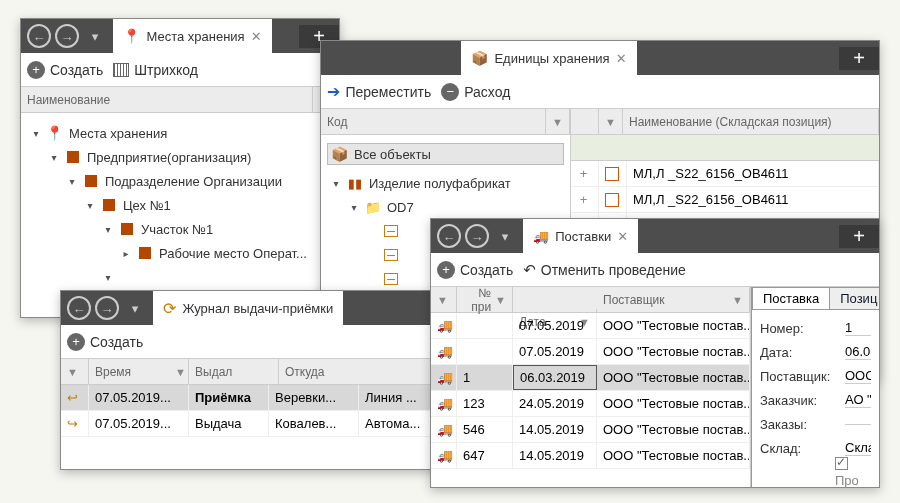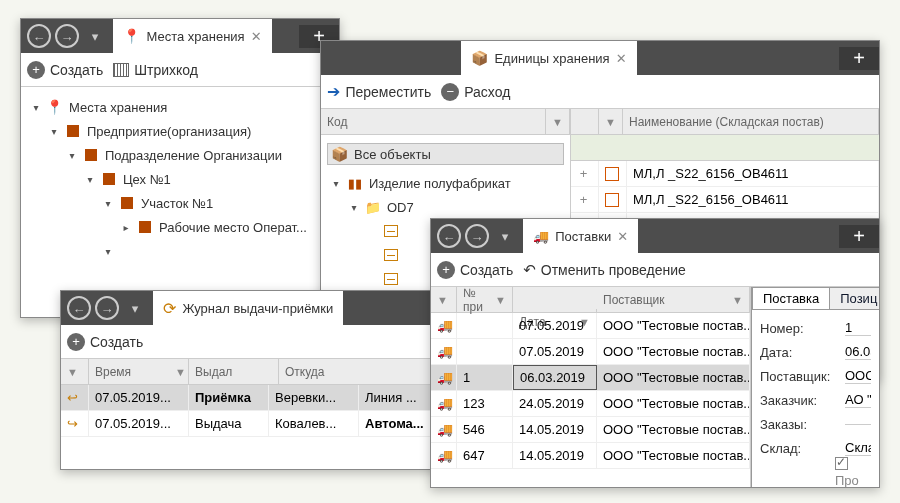--- a/index.html
+++ b/index.html
@@ -104,20 +104,28 @@
     <div class="tool-btn">
       <span class="circ-plus">+</span>
       <span>Создать</span>
     </div>
     <div class="tool-btn">
       <span class="barcode-ico"></span>
       <span>Штрихкод</span>
     </div>
   </div>
 
+  <div class="colhdr">
+    <div class="cell" style="flex:1">
+      <span>Наименование</span>
+    </div>
+    <div class="cell" style="width:26px;justify-content:center;">
+      <span class="filter-ico">▼</span>
+    </div>
+  </div>
 
   <div class="tree">
     <div class="tree-row" style="padding-left:4px">
       <span class="caret">▾</span>
         <span class="ic pin-ico">📍</span>
       <span>Места хранения</span>
     </div>
     <div class="tree-row" style="padding-left:22px">
       <span class="caret">▾</span>
         <span class="ic">
@@ -240,21 +248,21 @@
       </div>
     </div>
 
     <div style="flex:1;display:flex;flex-direction:column;">
       <div class="colhdr">
         <div class="cell" style="width:28px;"></div>
         <div class="cell" style="width:24px;justify-content:center;">
             <span class="filter-ico">▼</span>
           </div>
         <div class="cell" style="flex:1">
-            <span>Наименование (Складская постав)</span>
+            <span>Наименование (Складская позиция)</span>
           </div>
       </div>
       <div class="hdrband"></div>
       <div class="grid">
         <div class="grid-row">
           <div class="c" style="width:28px;">
               <span class="plus-ico">+</span>
             </div>
           <div class="c" style="width:28px;">
               <span class="grid-ico"></span>
@@ -348,21 +356,21 @@
       <div class="c" style="width:28px;color:#c87f0a;">↪</div>
       <div class="c" style="width:100px;">
           <span>07.05.2019...</span>
         </div>
       <div class="c" style="width:80px;">
           <span>Выдача</span>
         </div>
       <div class="c" style="width:90px;">
           <span>Ковалев...</span>
         </div>
-      <div class="c" style="flex:1;font-weight:bold;">
+      <div class="c" style="flex:1;">
           <span>Автома...</span>
         </div>
     </div>
   </div>
 </div>
 
 <div class="win" id="w-supply">
   <div class="titlebar">
     <div class="navbtns">
       <div class="circle-btn">←</div>
@@ -390,21 +398,21 @@
     </div>
   </div>
 
   <div style="display:flex; height:calc(100% - 68px);">
 
     <div style="width:320px;border-right:1px solid #ccc;display:flex;flex-direction:column;">
       <div class="colhdr">
         <div class="cell" style="width:26px;">
             <span class="filter-ico">▼</span>
           </div>
-        <div class="cell" style="width:56px;">
+        <div class="cell" style="width:56px;text-align:right;">
             <span>№ при</span>
             <span class="filter-ico" style="margin-left:auto">▼</span>
           </div>
         <div class="cell" style="width:84px;margin-top:44px;">
             <span>Дата</span>
             <span class="filter-ico" style="margin-left:auto">▼</span>
           </div>
         <div class="cell" style="flex:1;">
             <span>Поставщик</span>
             <span class="filter-ico" style="margin-left:auto">▼</span>

